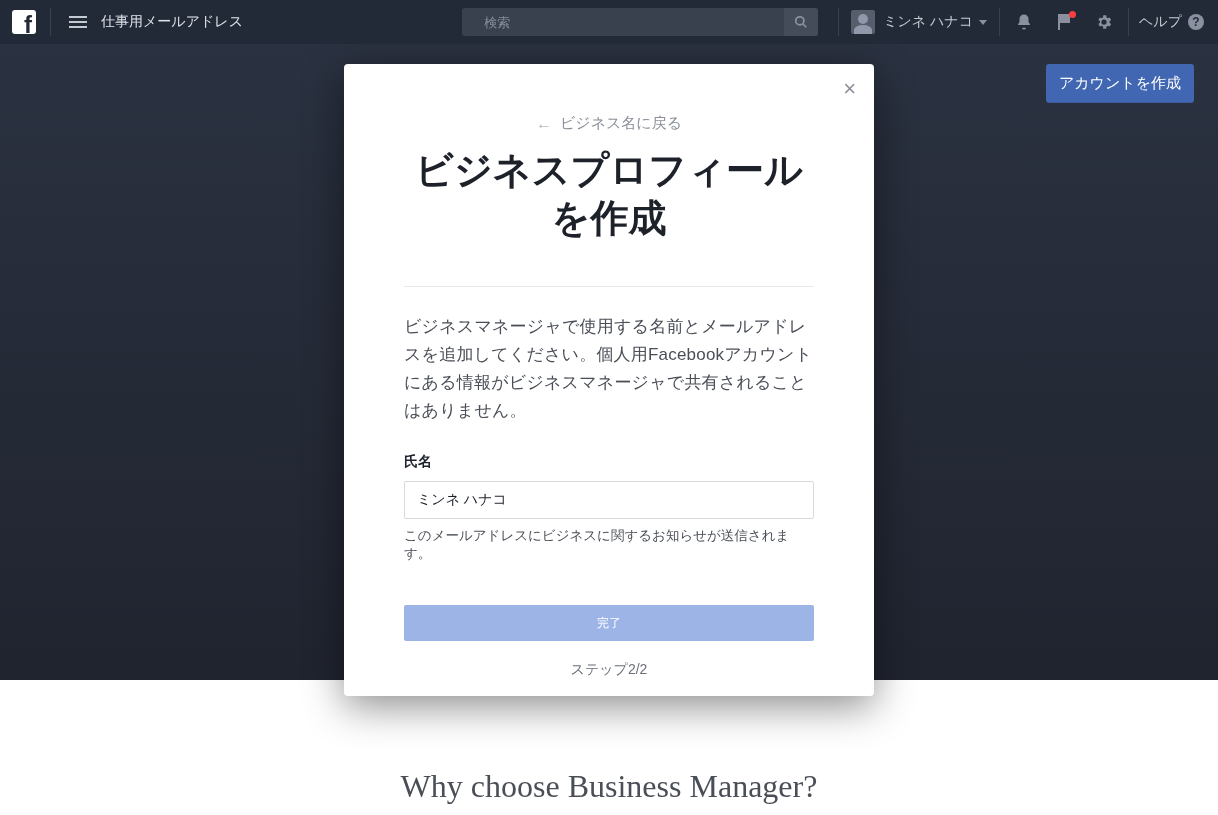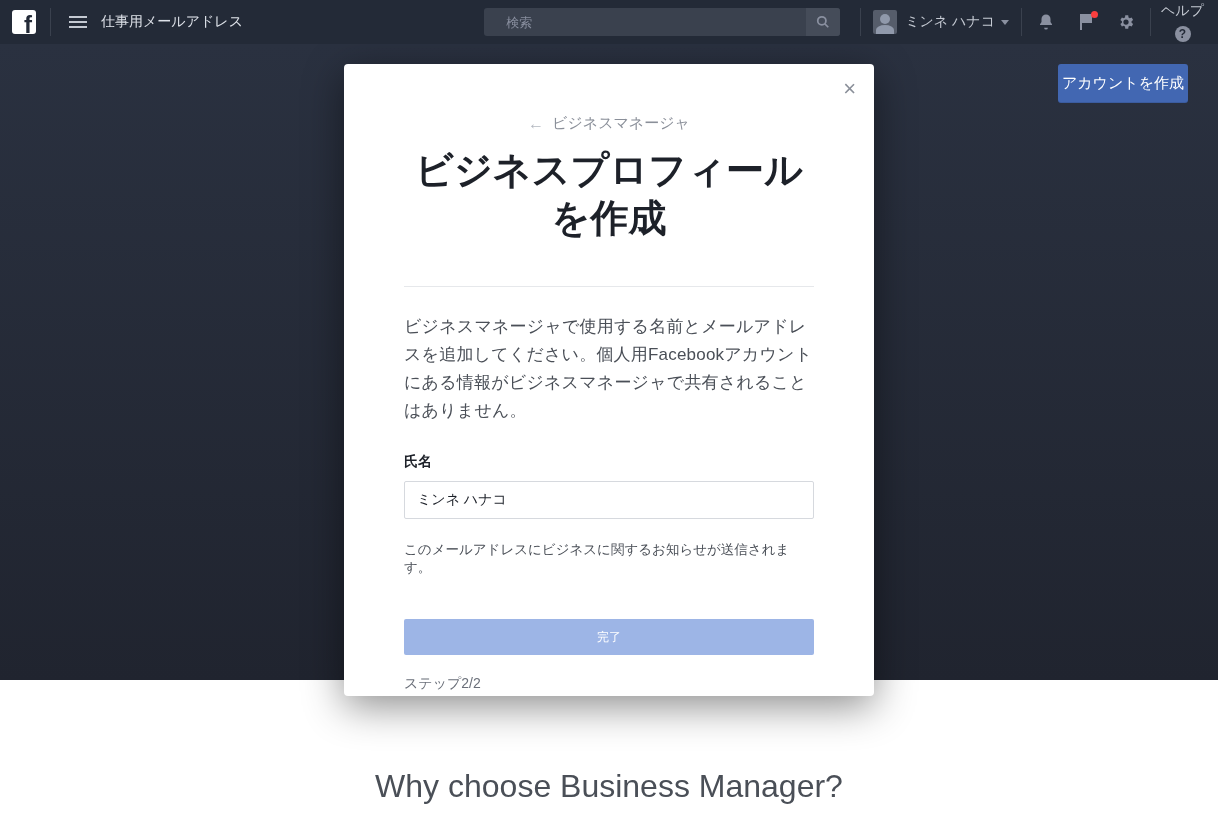--- a/index.html
+++ b/index.html
@@ -90,43 +90,43 @@
   .caret-down{
     width:0;height:0;border-left:4px solid transparent;border-right:4px solid transparent;
     border-top:5px solid #8a90a0; margin-left:6px;
   }
   .icon-btn{ width:28px; display:flex; align-items:center; justify-content:center; cursor:pointer; color:#8a90a0;}
   .flag-ico{ position:relative; width:16px; height:16px;}
   .flag-ico .pole{ position:absolute; left:2px; top:0; width:2px; height:16px; background:#8a90a0;}
   .flag-ico .cloth{ position:absolute; left:4px; top:0; width:10px; height:9px; background:#8a90a0;}
   .flag-ico .dot{ position:absolute; top:-3px; right:-4px; width:7px; height:7px; border-radius:50%; background:#fa3e3e;}
   .gear-ico svg, .bell-ico svg, .search-btn svg, .help-q svg { display:block; }
-  .help-wrap{ display:flex; align-items:center; cursor:pointer; margin:0 14px 0 6px; gap:6px;flex-direction:column;}
+  .help-wrap{ display:flex; align-items:center; cursor:pointer; margin:0 14px 0 6px; gap:6px;}
   .help-q{ width:16px; height:16px; border-radius:50%; background:#8a90a0; color:#232a37; font-size:12px; line-height:16px; text-align:center; font-weight:700;}
 
   
   .hero{
     height: 636px;
     background: linear-gradient(#2a3140, #20242f);
     position: relative;
   }
   .cta-btn{
-    position:absolute; top:20px; right:30px;
+    position:absolute; top:20px; right:24px;
     background:#4267b2; color:#fff; border:none;
-    padding: 10px 4px; font-size:15px; border-radius:3px; cursor:pointer;
+    padding: 10px 13px; font-size:15px; border-radius:3px; cursor:pointer;
     box-shadow: inset 0 -1px 0 rgba(0,0,0,.1);
   }
 
   
   .why-section{
     background:#fff; height:135px; display:flex; align-items:flex-end; justify-content:center;
     padding-bottom:10px;
   }
   .why-section h2{
-    font-weight:400; font-size:32px; color:#4a4f57; font-family: Liberation Sans, sans-serif;
+    font-weight:400; font-size:32px; color:#4a4f57; font-family: Liberation Serif, serif;
   }
 
   
   .overlay{
     position:absolute; inset:0; top:44px;
     background: rgba(30,34,44,.0);
     display:flex; justify-content:center;
     z-index:1000;
   }
   .modal{
@@ -159,28 +159,28 @@
   }
   .field-label{
     font-size:14px; font-weight:700; color:#1d2129; margin-top:28px; margin-bottom:10px;
   }
   .text-input{
     width:100%; height:38px; border:1px solid #d6d9de; border-radius:2px;
     padding:0 12px; font-size:14px; color:#1d2129; outline:none;
   }
   .text-input::placeholder{ color:#9aa0ab; }
   .helper{
-    font-size:13.5px; color:#4a4f57; margin-top:22px;
+    font-size:13.5px; color:#4a4f57; margin-top:8px;
   }
   .submit-btn{
     width:100%; height:36px; border:none; border-radius:2px;
     background:#9db5e6; color:#fff; font-size:12px; margin-top:42px; cursor:pointer;
   }
   .step{
-    text-align:left; color:#6a6f79; font-size:14px; margin-top:20px;
+    text-align:center; color:#6a6f79; font-size:14px; margin-top:20px;
   }
 </style>
 </head>
 <body>
 
 <div class="topbar">
   <div class="fb-logo"></div>
   <div class="vsep"></div>
   <div class="hamburger">
     <span></span>
@@ -248,21 +248,21 @@
 </div>
 
 <div class="overlay">
   <div class="modal">
     <div class="close-x">
       <span>×</span>
     </div>
 
     <div class="back-row">
       <span class="back-arrow">←</span>
-      <span>ビジネスマネージャ</span>
+      <span>ビジネス名に戻る</span>
     </div>
 
     <h1>ビジネスプロフィールを作成</h1>
 
     <div class="divider"></div>
 
     <p class="desc">ビジネスマネージャで使用する名前とメールアドレスを追加してください。個人用Facebookアカウントにある情報がビジネスマネージャで共有されることはありません。</p>
 
     <div class="field-label">氏名</div>
     <input class="text-input" type="text" value="ミンネ ハナコ" style="">

